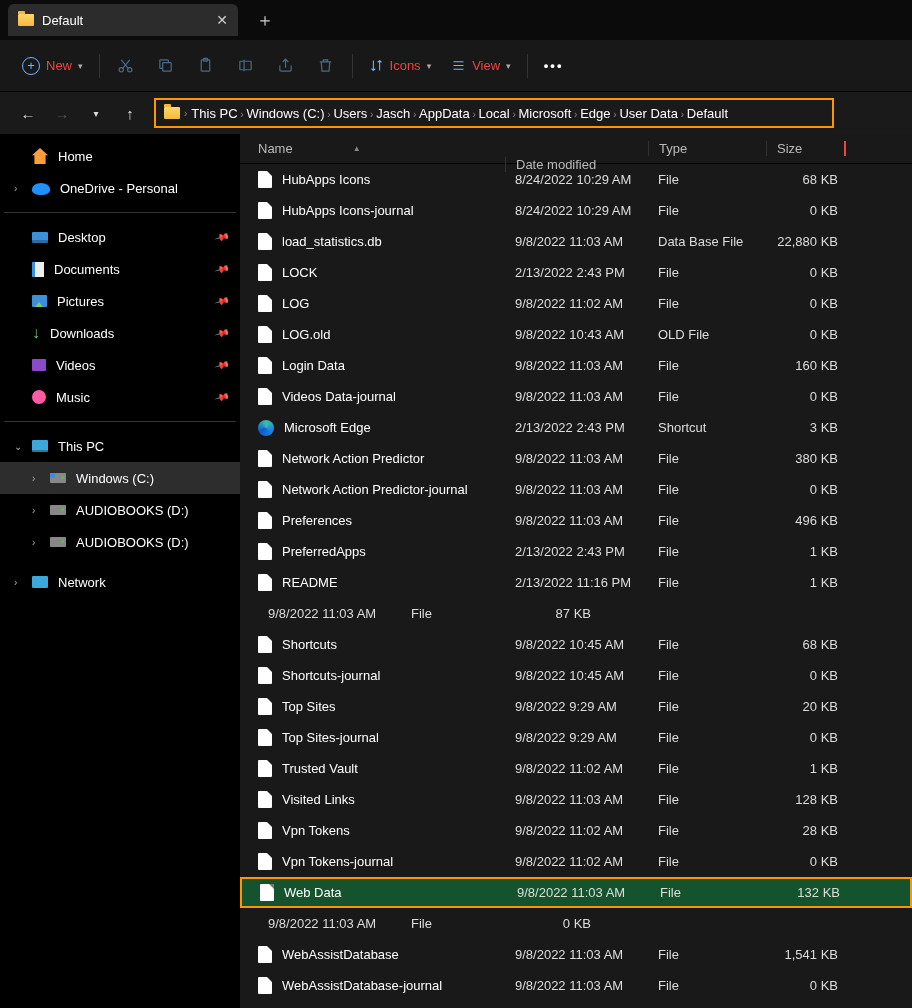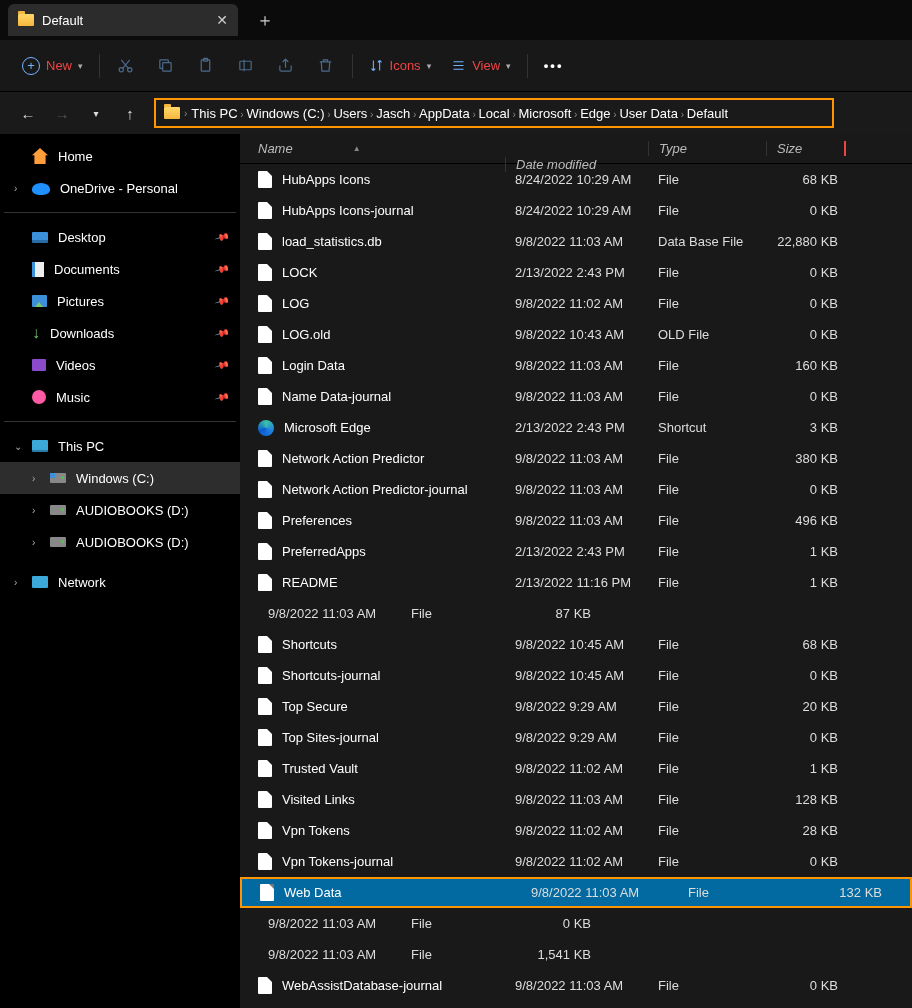--- a/index.html
+++ b/index.html
@@ -30,29 +30,29 @@
   .main{display:flex;height:calc(1008px - 134px);}
   .sidebar{width:240px;background:#000000;overflow:hidden;padding-top:6px;}
   .side-item{display:flex;align-items:center;height:32px;padding-left:32px;gap:10px;position:relative;}
   .side-item.child{padding-left:50px;}
   .side-item.sel{background:#2d2d2d;}
   .side-item .exp{position:absolute;left:14px;color:#aaa;font-size:10px;}
   .side-item.child .exp{left:32px;}
   .pin{margin-left:auto;margin-right:12px;color:#888;font-size:10px;transform:rotate(30deg);}
   .side-group-sep{height:1px;background:#333;margin:8px 4px;}
   .content{flex:1;background:#191919;display:flex;flex-direction:column;}
-  .col-headers{display:flex;height:30px;align-items:center;color:#bbb;border-bottom:1px solid #000;padding-left:18px;font-style:italic;}
+  .col-headers{display:flex;height:30px;align-items:center;color:#bbb;border-bottom:1px solid #000;padding-left:18px;}
   .ch-name{width:247px;display:flex;align-items:center;gap:60px;}
   .ch-date{width:143px;border-left:1px solid #333;padding-left:10px;margin-top:32px;}
   .ch-type{width:118px;border-left:1px solid #333;padding-left:10px;}
   .ch-size{width:80px;border-left:1px solid #333;border-right:2px solid #ef4444;padding-left:10px;}
   .sort-asc{color:#888;font-size:8px;}
   .files{flex:1;overflow:hidden;}
   .row{display:flex;align-items:center;height:31px;padding-left:18px;}
-  .row.hl{background:#0369a1;border:2px solid #ff9500;gap:14px;}
+  .row.hl{background:#14532d;border:2px solid #ff9500;}
   .cell-name{width:247px;display:flex;align-items:center;gap:10px;white-space:nowrap;overflow:hidden;}
   .cell-date{width:143px;padding-left:10px;color:#ddd;}
   .cell-type{width:118px;padding-left:10px;color:#ddd;}
   .cell-size{width:80px;padding-left:10px;text-align:right;padding-right:8px;color:#ddd;}
   .file-icon{width:14px;height:17px;background:#fff;border-radius:1px;position:relative;}
   .file-icon:before{content:"";position:absolute;right:0;top:0;border-left:5px solid #fff;border-top:5px solid #191919;}
   .row.hl .file-icon:before{border-top-color:#777;}
   .edge-icon{width:16px;height:16px;border-radius:50%;background:conic-gradient(#3ac1a8,#1f7fe0,#0a5bd1,#3ac1a8);}
   .ico{width:16px;height:16px;display:inline-block;}
   .ico-home{background:#ff9d3b;clip-path:polygon(50% 0,100% 45%,85% 45%,85% 100%,15% 100%,15% 45%,0 45%);}  
@@ -301,21 +301,21 @@
             <span class="file-icon"></span>
             <span>Login Data</span>
           </div>
           <div class="cell-date">9/8/2022 11:03 AM</div>
           <div class="cell-type">File</div>
           <div class="cell-size">160 KB</div>
         </div>
         <div class="row">
           <div class="cell-name">
             <span class="file-icon"></span>
-            <span>Name Data-journal</span>
+            <span>Videos Data-journal</span>
           </div>
           <div class="cell-date">9/8/2022 11:03 AM</div>
           <div class="cell-type">File</div>
           <div class="cell-size">0 KB</div>
         </div>
         <div class="row">
           <div class="cell-name">
             <span class="edge-icon"></span>
             <span>Microsoft Edge</span>
           </div>
@@ -387,21 +387,21 @@
             <span class="file-icon"></span>
             <span>Shortcuts-journal</span>
           </div>
           <div class="cell-date">9/8/2022 10:45 AM</div>
           <div class="cell-type">File</div>
           <div class="cell-size">0 KB</div>
         </div>
         <div class="row">
           <div class="cell-name">
             <span class="file-icon"></span>
-            <span>Top Secure</span>
+            <span>Top Sites</span>
           </div>
           <div class="cell-date">9/8/2022 9:29 AM</div>
           <div class="cell-type">File</div>
           <div class="cell-size">20 KB</div>
         </div>
         <div class="row">
           <div class="cell-name">
             <span class="file-icon"></span>
             <span>Top Sites-journal</span>
           </div>
@@ -453,20 +453,24 @@
           <div class="cell-date">9/8/2022 11:03 AM</div>
           <div class="cell-type">File</div>
           <div class="cell-size">132 KB</div>
         </div>
         <div class="row">
           <div class="cell-date">9/8/2022 11:03 AM</div>
           <div class="cell-type">File</div>
           <div class="cell-size">0 KB</div>
         </div>
         <div class="row">
+          <div class="cell-name">
+            <span class="file-icon"></span>
+            <span>WebAssistDatabase</span>
+          </div>
           <div class="cell-date">9/8/2022 11:03 AM</div>
           <div class="cell-type">File</div>
           <div class="cell-size">1,541 KB</div>
         </div>
         <div class="row">
           <div class="cell-name">
             <span class="file-icon"></span>
             <span>WebAssistDatabase-journal</span>
           </div>
           <div class="cell-date">9/8/2022 11:03 AM</div>

